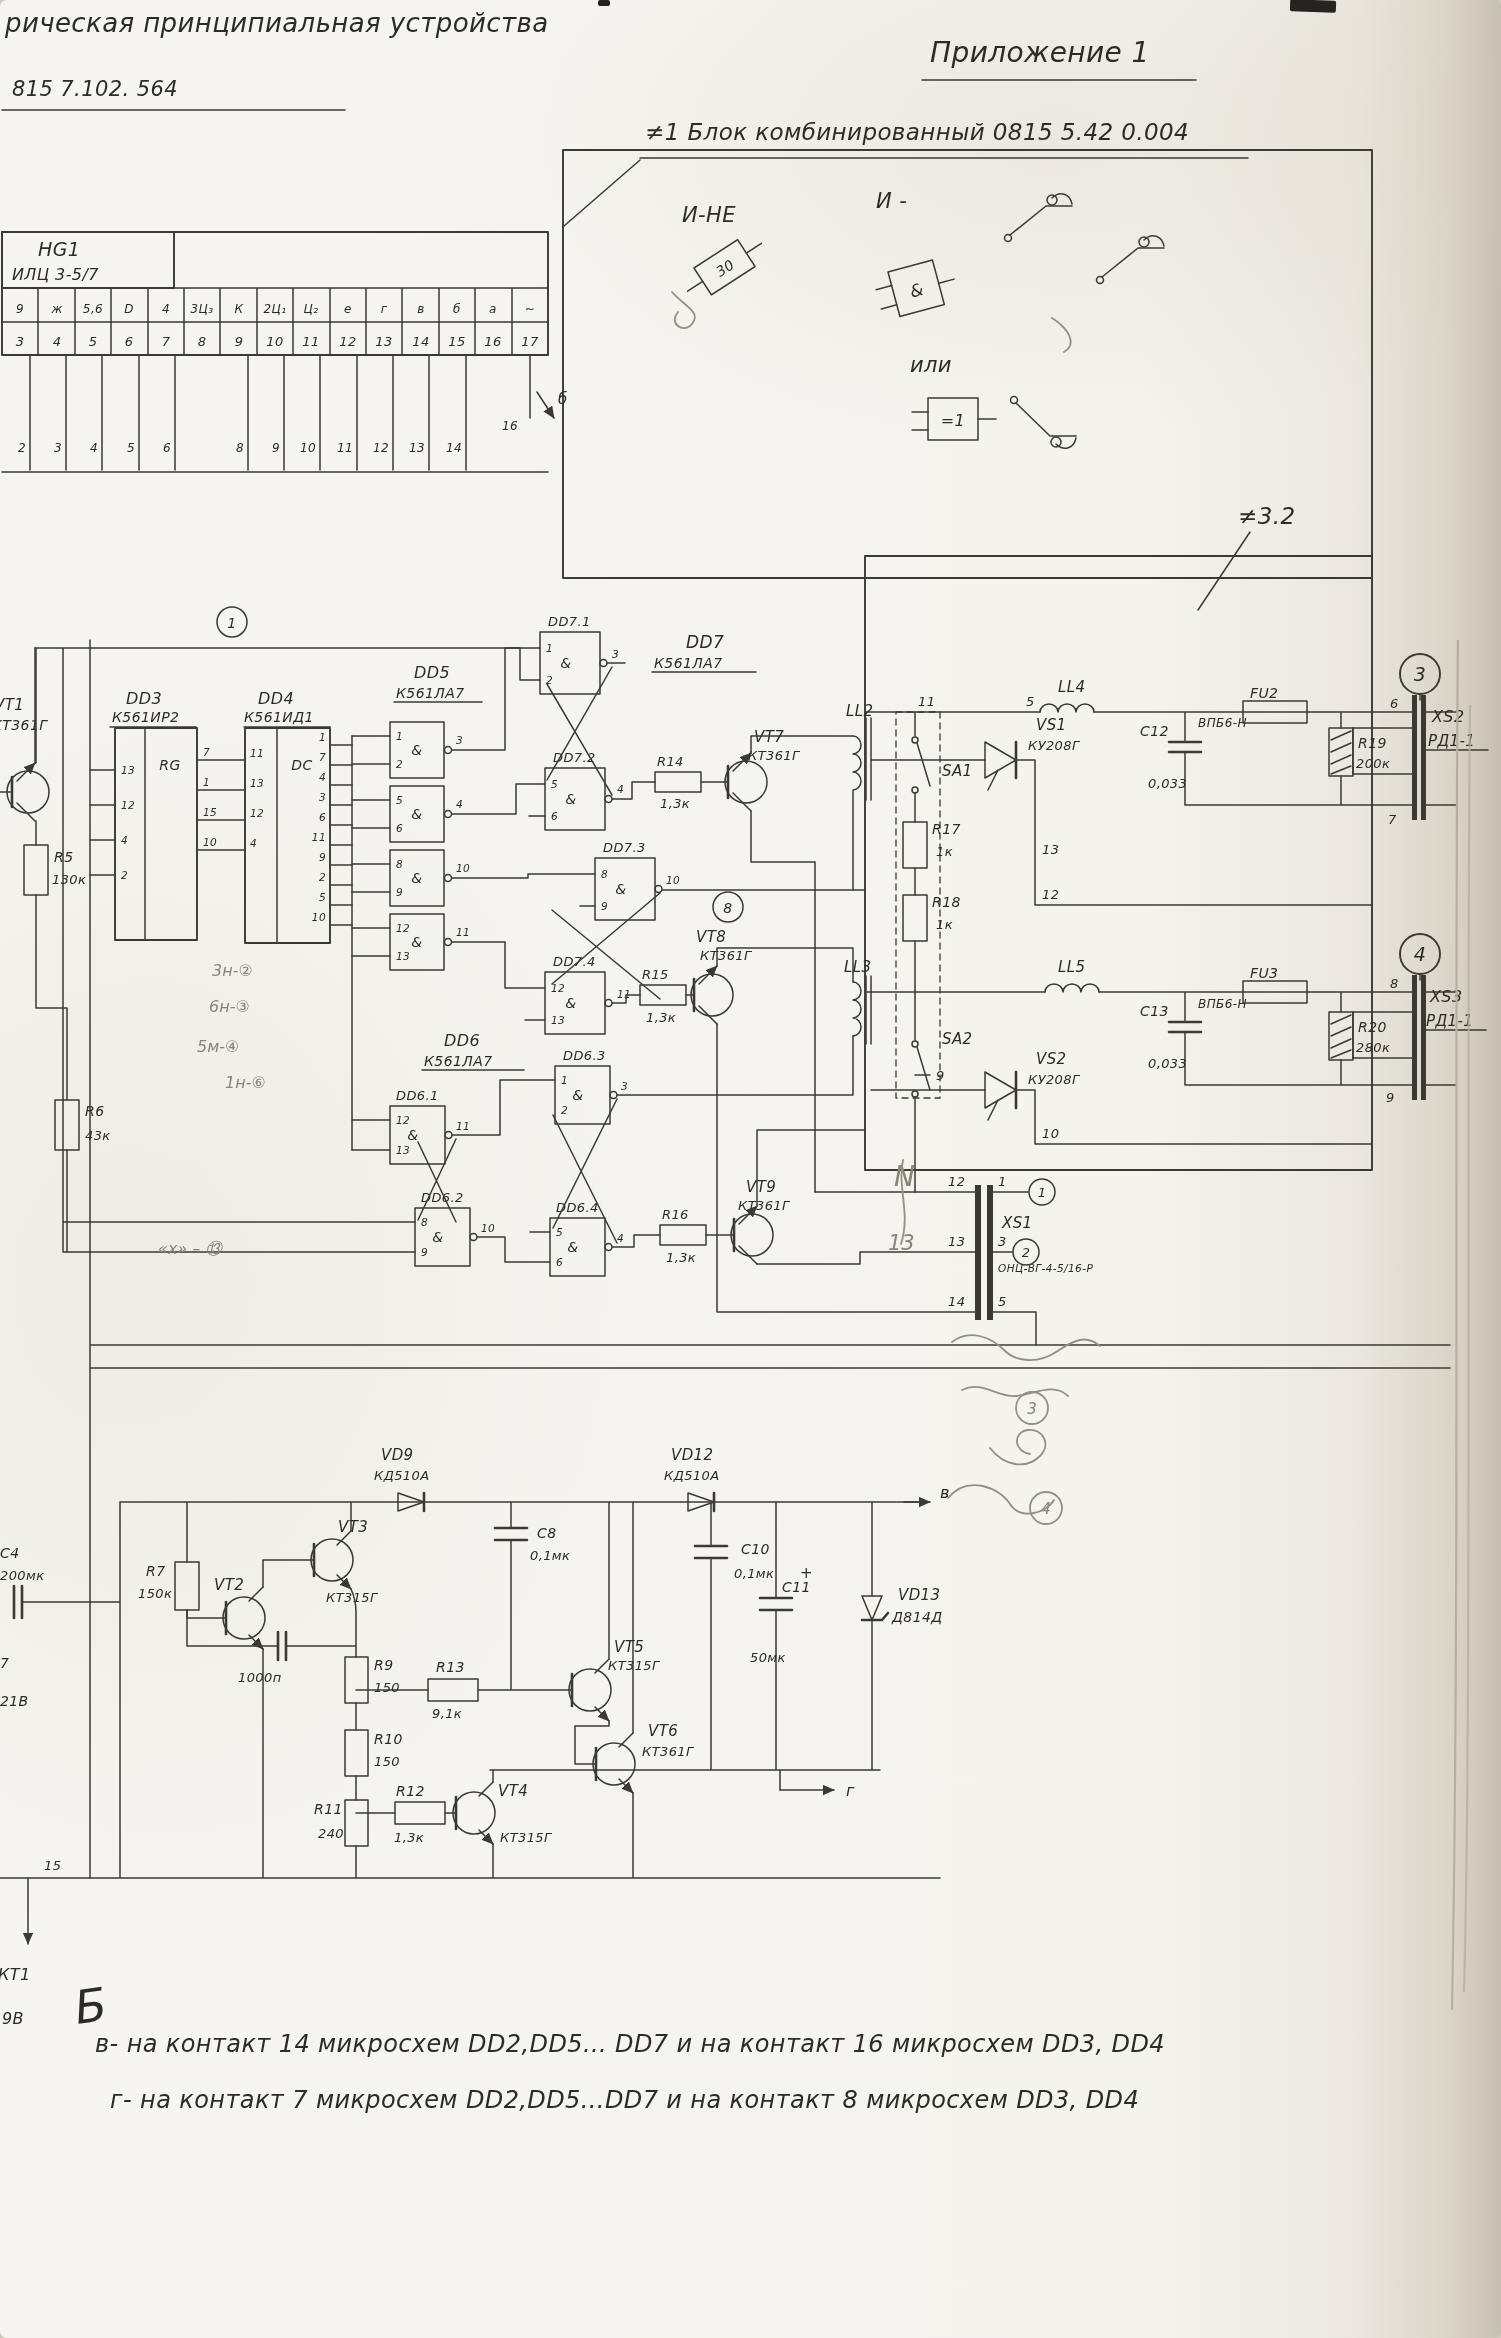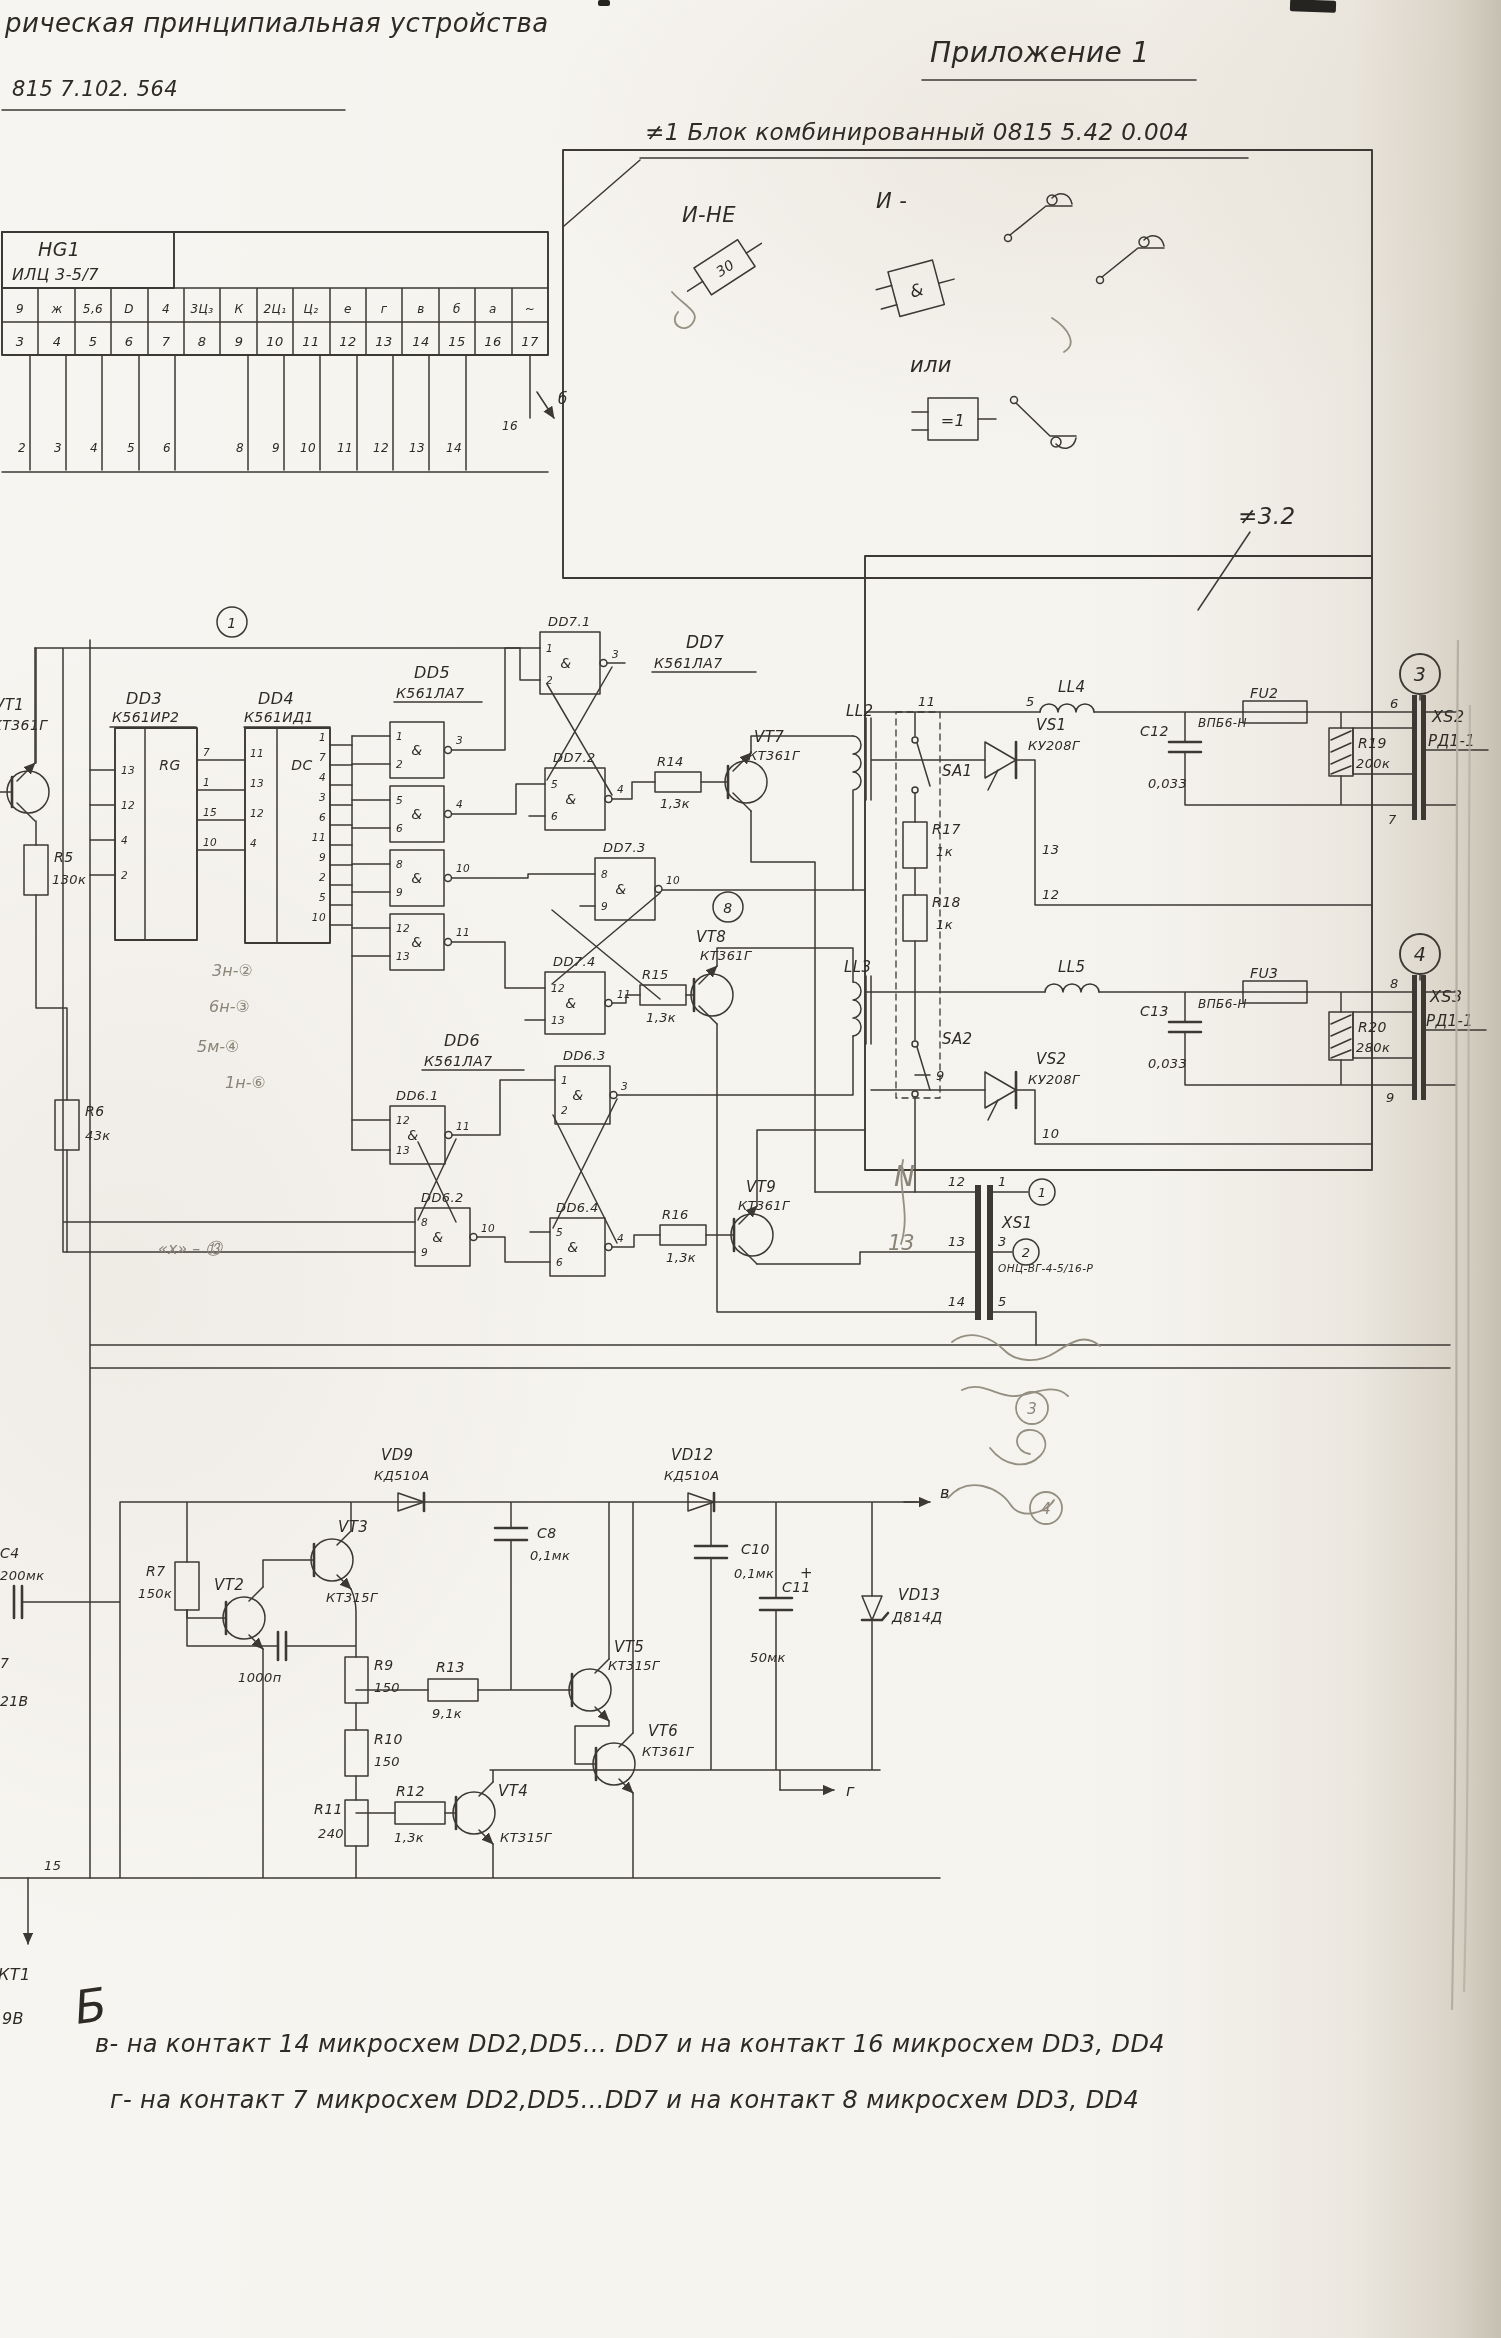--- a/index.html
+++ b/index.html
@@ -1,21 +1,21 @@
 <!DOCTYPE html>
 <html><head>
 <meta charset="utf-8">
 <style>
   html,body{margin:0;padding:0}
   body{width:1501px;height:2338px;background:#cfcabf;font-family:"DejaVu Sans",sans-serif}
   .paper{position:relative;width:1501px;height:2338px;overflow:hidden;
     background:
       radial-gradient(900px 500px at 70% 6%, rgba(212,203,184,.28), rgba(0,0,0,0) 60%),
       radial-gradient(800px 1000px at 8% 55%, rgba(196,188,170,.16), rgba(0,0,0,0) 65%),
-      linear-gradient(90deg,#f7f5f1 0%,#f5f3ee 76%,#ece8e0 90%,#d9d3c7 97%,#c6c0b2 100%);}
+      linear-gradient(90deg,#f7f5f1 0%,#f5f3ee 76%,#ece8e0 90%,#d9d3c7 97%,#c6c0b2 100%); border-radius: 7px;}
   svg{position:absolute;left:0;top:0}
   .ink{stroke:#3c3934;fill:none;stroke-width:1.5;stroke-linecap:round;stroke-linejoin:round}
   .ink text{stroke:none;fill:#2e2b26;font-style:italic;letter-spacing:.4px}
   .pen{stroke:#958f81;fill:none;stroke-width:1.8;stroke-linecap:round}
   .pen text,text.pen{stroke:none;fill:#8a8478;font-style:italic}
   .bar{fill:#3c3934;stroke:none}
   .th{stroke-width:2.6}
   .bx{stroke-width:1.9}
   .dsh{stroke-dasharray:6 5;stroke-width:1.3}
   .fold{stroke:#b5afa3;stroke-width:2.2;fill:none}

